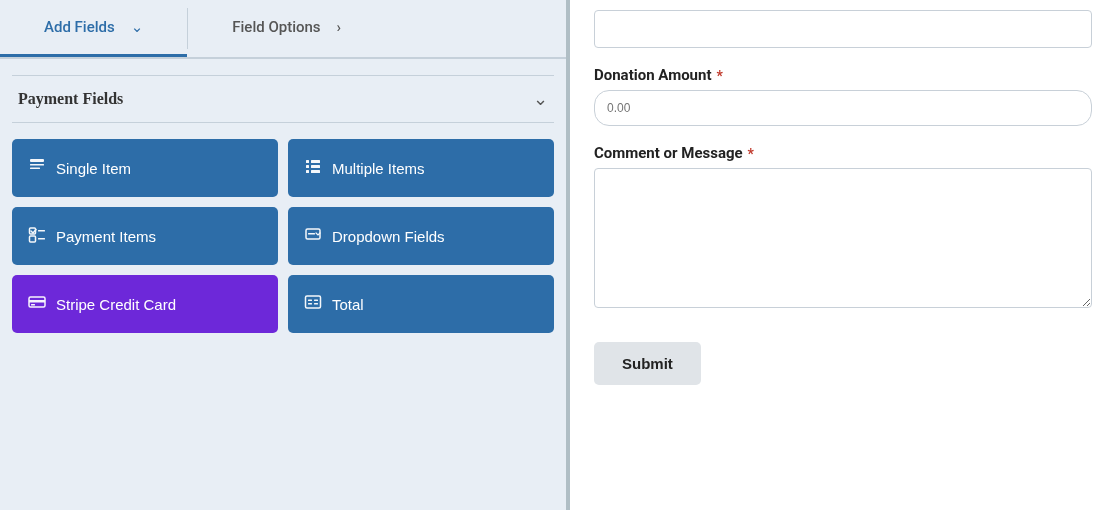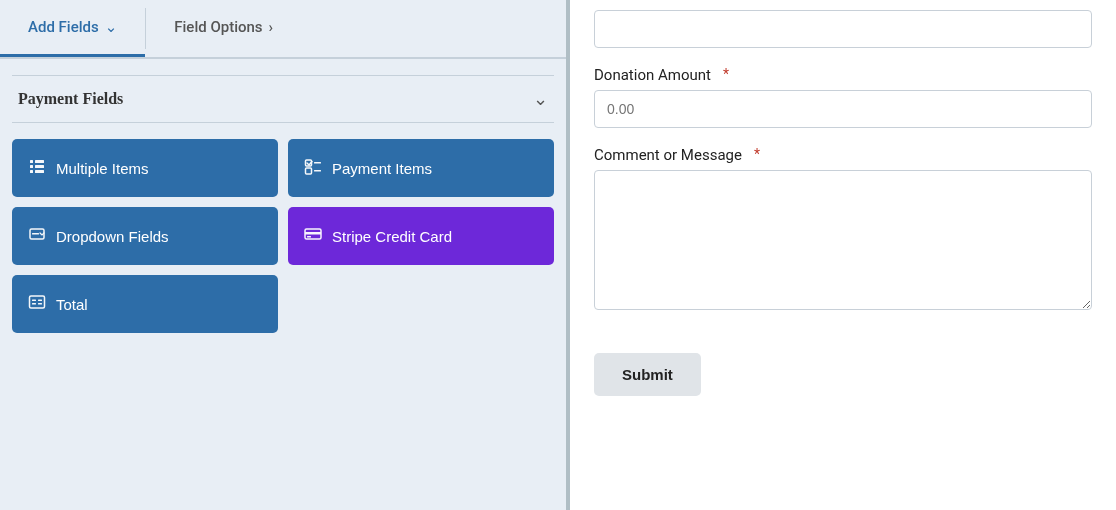--- a/index.html
+++ b/index.html
@@ -21,26 +21,26 @@
       border-right: 4px solid #b0bec5;
     }
 
     .tab-bar {
       display: flex;
       background: #e8eef5;
       border-bottom: 2px solid #c5d0da;
     }
 
     .tab {
-      padding: 18px 28px;
+      padding: 18px 44px;
       font-size: 15px;
       cursor: pointer;
       display: flex;
       align-items: flex-start;
-      gap: 6px;
+      gap: 16px;
       color: #2d6da8;
       font-weight: 500;
       border-bottom: 3px solid transparent;
     }
 
     .tab.active {
       border-bottom: 3px solid #2d6da8;
       color: #2d6da8;
     }
 
@@ -123,39 +123,39 @@
       gap: 0;
       overflow-y: auto;
     }
 
     .form-group {
       margin-bottom: 18px;
     }
 
     .form-label {
       font-size: 15px;
-      font-weight: 400;
+      font-weight: 700;
       color: #222;
       margin-bottom: 6px;
       display: flex;
-      align-items: flex-start;
-      gap: 12px;
+      align-items: flex-end;
+      gap: 5px;
     }
 
     .required-star {
       color: #c0392b;
       font-size: 14px;
     }
 
     .form-input {
       width: 100%;
       border: 1px solid #c8d0d8;
-      border-radius: 4px;
+      border-radius: 15px;
       padding: 10px 12px;
-      font-size: 14px;
+      font-size: 12px;
       color: #333;
       background: #fff;
       outline: none;
     }
 
     .form-textarea {
       width: 100%;
       border: 1px solid #c8d0d8;
       border-radius: 4px;
       padding: 10px 12px;
@@ -170,21 +170,21 @@
     .submit-btn {
       background: #e0e4e8;
       color: #222;
       border: none;
       border-radius: 5px;
       padding: 13px 28px;
       font-size: 15px;
       font-weight: 600;
       cursor: pointer;
       align-self: flex-start;
-      margin-top: 21px;
+      margin-top: 12px;
     }
 
     .right-top-input {
       width: 100%;
       border: 1px solid #c8d0d8;
       border-radius: 4px;
       padding: 10px 12px;
       font-size: 14px;
       margin-bottom: 18px;
       margin-top: 10px;
@@ -208,20 +208,30 @@
   </div>
 
   <div class="left-content">
 
     <div class="section-header">
       <span class="section-title">Payment Fields</span>
       <span class="chevron-down">⌄</span>
     </div>
 
     <div class="fields-grid">
+      <button class="field-btn">
+        <span class="btn-icon">
+          <svg width="18" height="18" viewBox="0 0 18 18" fill="none" xmlns="http://www.w3.org/2000/svg">
+            <rect x="2" y="2" width="14" height="3" rx="1" fill="white"></rect>
+            <rect x="2" y="7" width="14" height="1.5" rx="0.5" fill="white"></rect>
+            <rect x="2" y="10.5" width="10" height="1.5" rx="0.5" fill="white"></rect>
+          </svg>
+        </span>
+        <span>Single Item</span>
+      </button>
 
       <button class="field-btn">
         <span class="btn-icon">
           <svg width="18" height="18" viewBox="0 0 18 18" fill="none" xmlns="http://www.w3.org/2000/svg">
             <rect x="2" y="3" width="3" height="3" rx="0.5" fill="white"></rect>
             <rect x="7" y="3" width="9" height="3" rx="0.5" fill="white"></rect>
             <rect x="2" y="8" width="3" height="3" rx="0.5" fill="white"></rect>
             <rect x="7" y="8" width="9" height="3" rx="0.5" fill="white"></rect>
             <rect x="2" y="13" width="3" height="3" rx="0.5" fill="white"></rect>
             <rect x="7" y="13" width="9" height="3" rx="0.5" fill="white"></rect>

